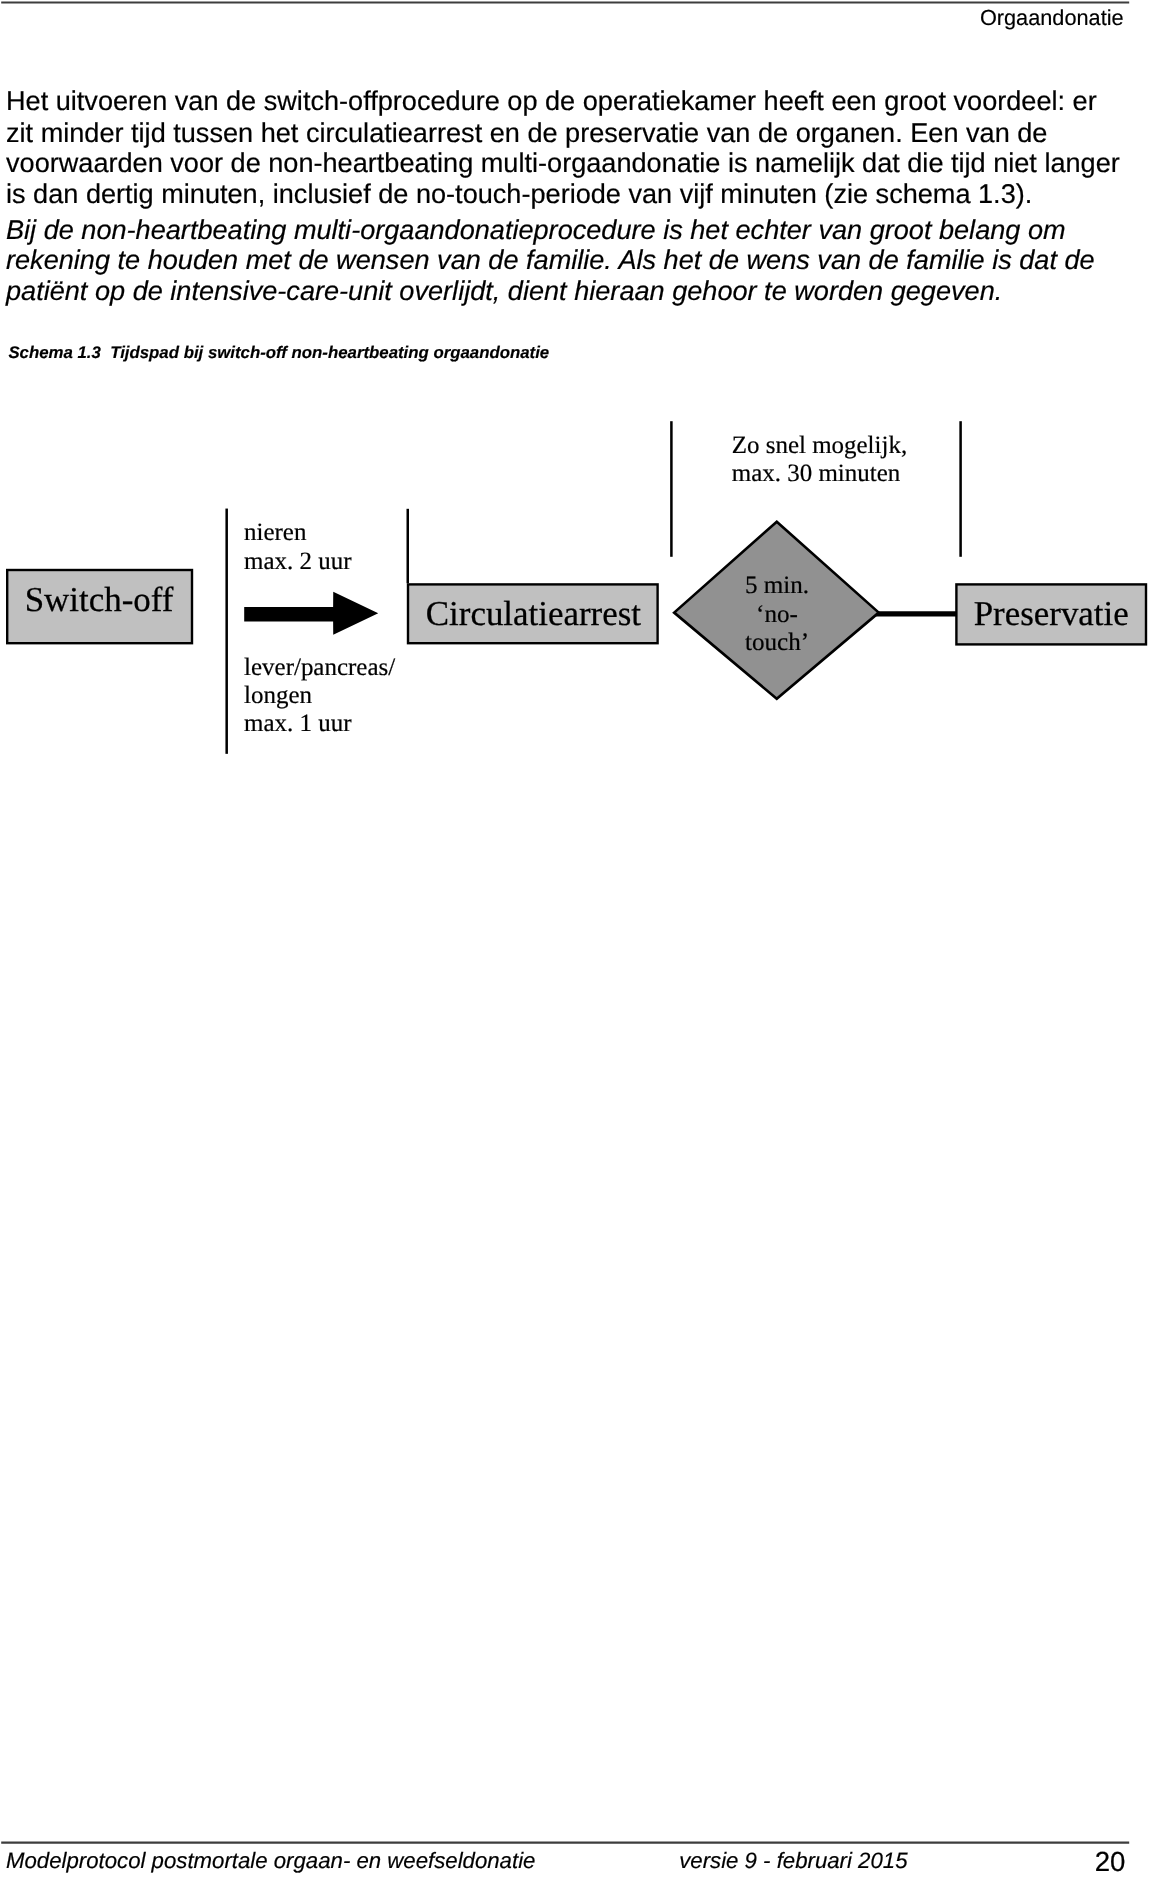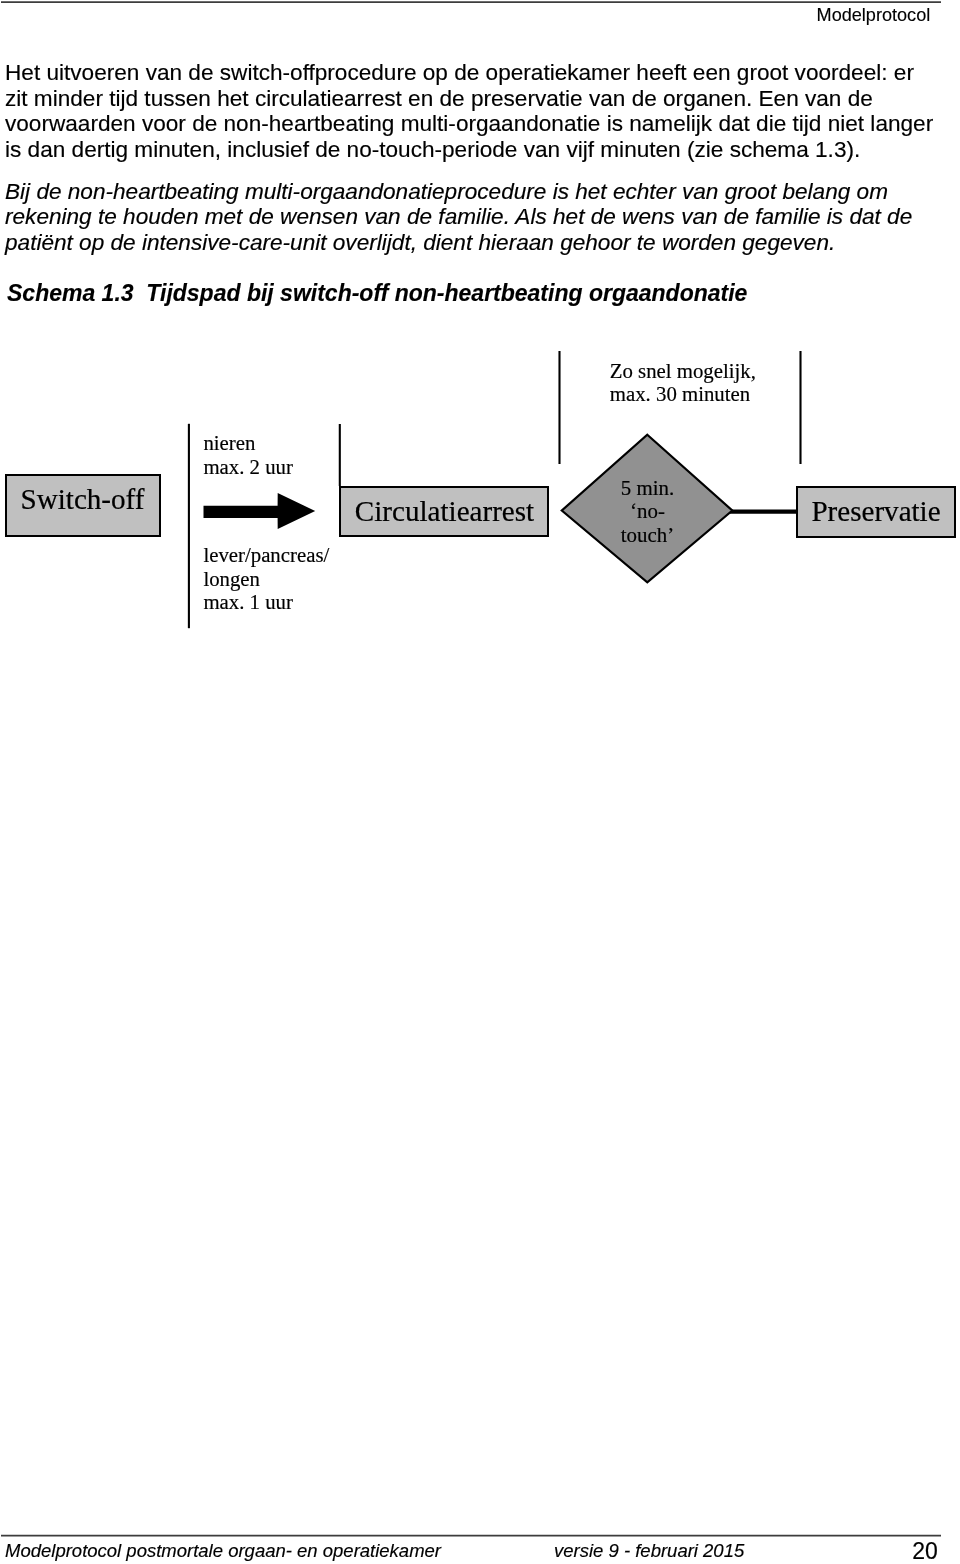--- a/index.html
+++ b/index.html
@@ -42,27 +42,27 @@
     position: absolute;
     left: 5px;
     width: 932px;
     font-size: 22.6px;
     line-height: 25.65px;
     text-align: left;
     white-space: pre-wrap;
     -webkit-text-stroke: 0.16px #000;
     color: #000;
   }
-  #para-1 { top: 60px; }
+  #para-1 { top: 72px; }
   #para-2 { top: 178.6px; font-style: italic; }
 
   #schema-caption {
     position: absolute;
     left: 7px; top: 280.5px;
-    font-size: 23px;
+    font-size: 14px;
     font-weight: bold;
     font-style: italic;
     line-height: 24px;
     white-space: pre;
     -webkit-text-stroke: 0.14px #000;
   }
 
   
   #diagram {
     position: absolute;
@@ -100,40 +100,40 @@
   }
   .footer-text {
     position: absolute;
     font-style: italic;
     font-size: 18.5px;
     line-height: 22px;
     white-space: nowrap;
     -webkit-text-stroke: 0.16px #000;
   }
   #footer-left { left: 5.0px; top: 1540.2px; }
-  #footer-center { left: 554.0px; top: 1540.2px; }
+  #footer-center { left: 566px; top: 1540.2px; }
   #footer-page {
     position: absolute;
     left: 912.3px; top: 1538.1px;
     font-size: 23px;
     line-height: 26px;
     -webkit-text-stroke: 0.2px #000;
   }
 </style>
 </head>
 <body>
 
 <div class="page">
 
   <div id="header-rule">
       <svg width="960" height="8" viewBox="0 0 960 8">
         <line x1="1" y1="2.1" x2="941" y2="2.1" stroke="#3d3d3d" stroke-width="1.75"></line>
       </svg>
     </div>
-  <div id="header-title">Modelprotocol</div>
+  <div id="header-title">Orgaandonatie</div>
 
   <div class="body-text" id="para-1">Het uitvoeren van de switch-offprocedure op de operatiekamer heeft een groot voordeel: er zit minder tijd tussen het circulatiearrest en de preservatie van de organen. Een van de voorwaarden voor de non-heartbeating multi-orgaandonatie is namelijk dat die tijd niet langer is dan dertig minuten, inclusief de no-touch-periode van vijf minuten (zie schema 1.3).</div>
   <div class="body-text" id="para-2">Bij de non-heartbeating multi-orgaandonatieprocedure is het echter van groot belang om rekening te houden met de wensen van de familie. Als het de wens van de familie is dat de patiënt op de intensive-care-unit overlijdt, dient hieraan gehoor te worden gegeven.</div>
 
   <div id="schema-caption">Schema 1.3  Tijdspad bij switch-off non-heartbeating orgaandonatie</div>
 
   <div id="diagram">
   <svg width="960" height="700" viewBox="0 0 960 700" shape-rendering="geometricPrecision">
 
     <line x1="188.9" y1="423.8" x2="188.9" y2="628.2" stroke="#000" stroke-width="2.1"></line>
@@ -169,17 +169,17 @@
     <text class="note-text" x="609.8" y="401.2">max. 30 minuten</text>
 
   </svg>
   </div>
 
   <div id="footer-rule">
       <svg width="960" height="10" viewBox="0 0 960 10">
         <line x1="1" y1="5.55" x2="941" y2="5.55" stroke="#3d3d3d" stroke-width="1.75"></line>
       </svg>
     </div>
-  <div class="footer-text" id="footer-left">Modelprotocol postmortale orgaan- en operatiekamer</div>
+  <div class="footer-text" id="footer-left">Modelprotocol postmortale orgaan- en weefseldonatie</div>
   <div class="footer-text" id="footer-center">versie 9 - februari 2015</div>
   <div id="footer-page">20</div>
 
 </div>
 
 </body></html>

